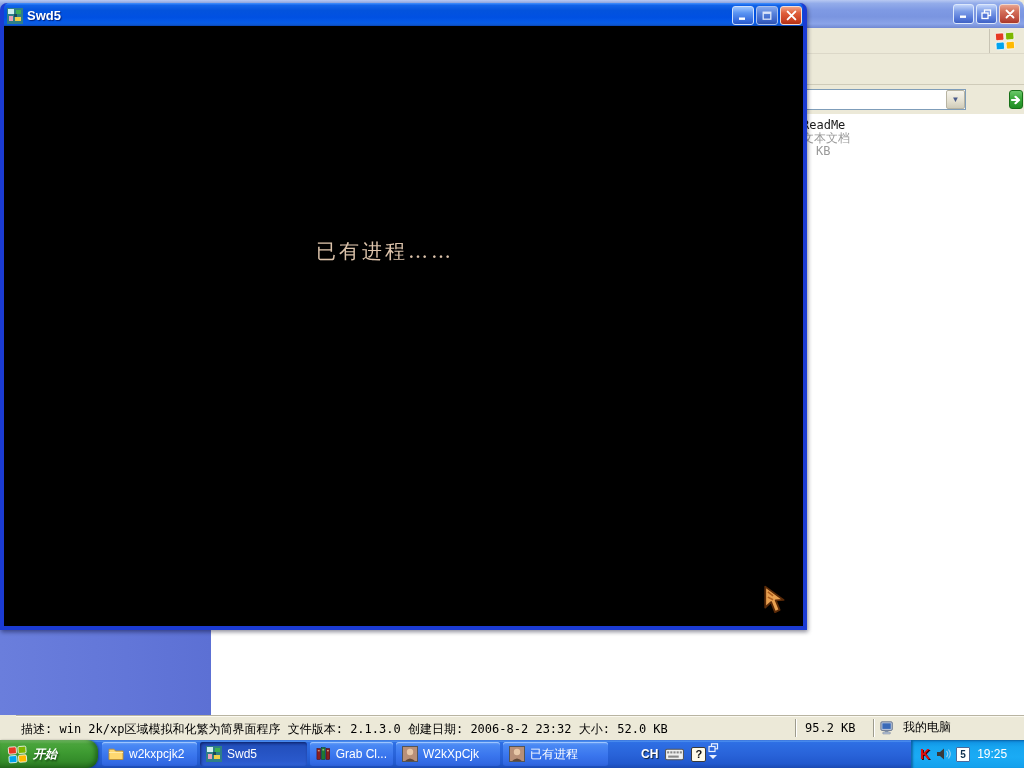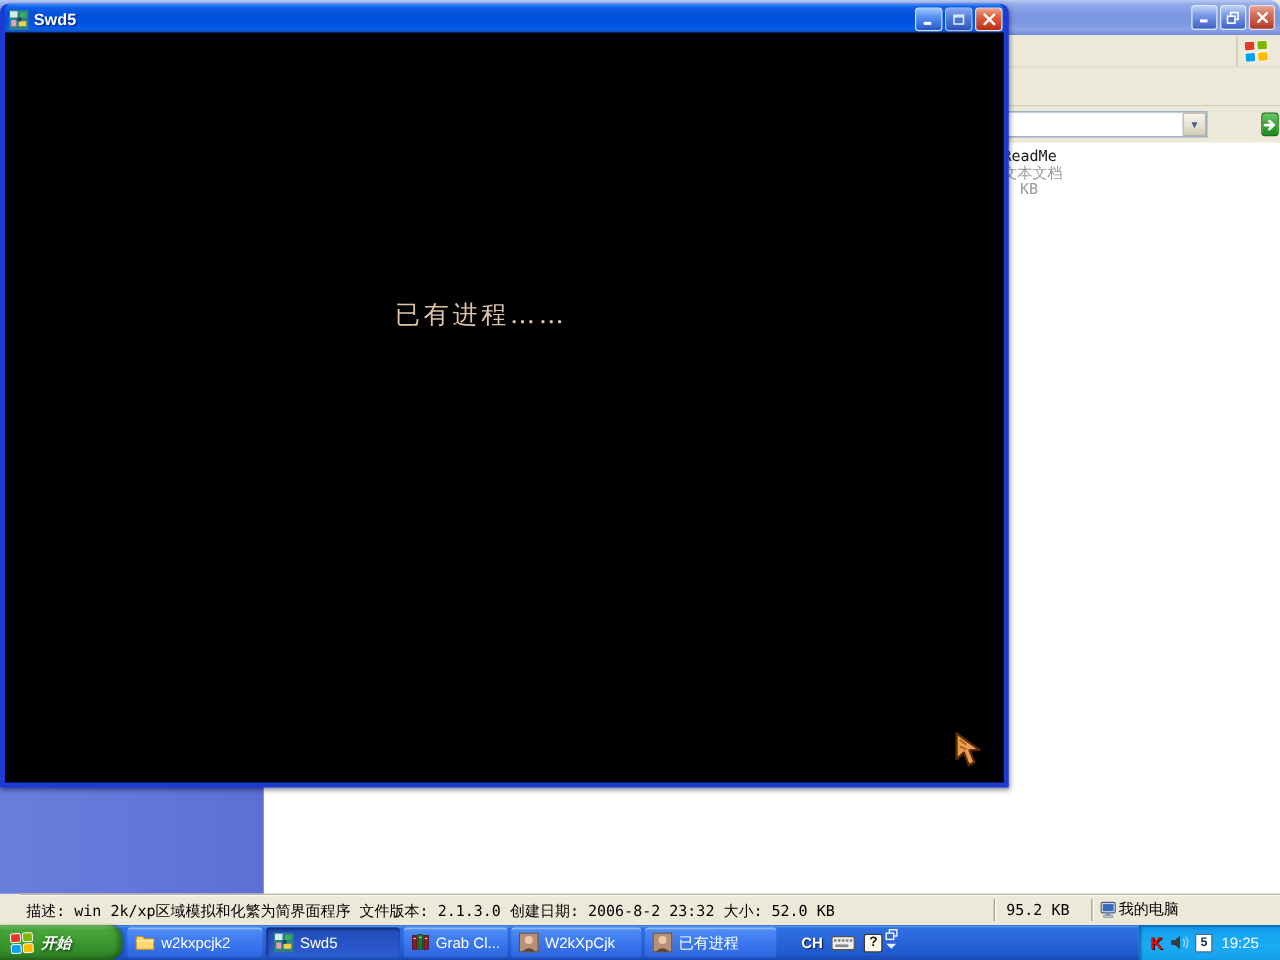--- a/index.html
+++ b/index.html
@@ -41,21 +41,21 @@
   .file-name { color:#1a1a1a; }
   .file-type, .file-size { color:#9a9a9a; }
   .file-size { padding-left:14px; }
 
   .statusbar { position:absolute; left:16px; top:715px; width:1024px; height:25px; background:#ece9d8;
     border-top:1px solid #b8b4a2; box-shadow:inset 0 1px 0 #fbf9ef;
     font-family:"DejaVu Sans Mono", monospace; font-size:12px; color:#000; }
   .sb-desc { position:absolute; left:5px; top:5px; white-space:nowrap; }
   .sb-sep  { position:absolute; top:3px; height:18px; width:2px; border-left:1px solid #9d9b8d; border-right:1px solid #ffffff; }
   .sb-size { position:absolute; left:789px; top:5px; }
-  .sb-loc  { position:absolute; left:864px; top:3px; display:flex; align-items:center; gap:0; }
+  .sb-loc  { position:absolute; left:864px; top:3px; display:flex; align-items:center; gap:8px; }
 
   
   .game-window { position:absolute; left:0; top:3px; width:807px; height:627px; z-index:10;
     background:#1b3bd3; border-radius:7px 7px 0 0; padding:0 4px 4px 4px;
     box-shadow:1px 2px 4px rgba(0,0,30,.45); }
   .game-titlebar { height:23px; display:flex; align-items:center; padding:2px 1px 0 3px;
     background:linear-gradient(180deg,#4592ff 0%,#1263e8 10%,#0353dd 32%,#0050e2 62%,#065be8 84%,#0c59d8 93%,#0845b5 100%);
     border-radius:5px 5px 0 0; }
   .game-title { color:#fff; font-weight:bold; font-size:13px; margin-left:4px; text-shadow:1px 1px 1px #00227a; flex:1; }
   .game-btns { display:flex; gap:2px; }
@@ -75,21 +75,21 @@
     background:linear-gradient(180deg,#7fca6f 0%,#4aa53c 14%,#3d9a31 45%,#348c2a 75%,#27721f 100%);
     box-shadow:inset -3px 0 4px rgba(10,60,10,.5), 1px 0 2px rgba(0,0,0,.3);
     display:flex; align-items:center; gap:5px; padding-left:7px; }
   .start-label { color:#fff; font-style:italic; font-weight:bold; font-size:12px; text-shadow:1px 2px 2px #1c4f16;font-family:Liberation Mono, monospace; }
   .tb-buttons { position:absolute; left:102px; top:2px; display:flex; gap:3px; }
   .task-btn { height:24px; border-radius:3px; display:flex; align-items:center; gap:5px; padding:0 6px;
     background:linear-gradient(180deg,#71a7f8 0%,#4a89f4 12%,#3a76ee 55%,#3168e2 90%,#2c5fd6 100%);
     box-shadow:inset 0 1px 0 #9cc4ff; color:#fff; font-size:12px; white-space:nowrap; overflow:hidden; }
   .task-btn.active { background:linear-gradient(180deg,#1a44ac 0%,#2350bd 18%,#2a59cc 80%,#2f62d8 100%);
     box-shadow:inset 1px 1px 3px rgba(0,0,40,.55); }
-  .tb-w1{width:108px}.tb-w2{width:107px}.tb-w3{width:83px}.tb-w4{width:104px}.tb-w5{width:105px}
+  .tb-w1{width:95px}.tb-w2{width:107px}.tb-w3{width:83px}.tb-w4{width:104px}.tb-w5{width:105px}
   .lang-area { position:absolute; left:641px; top:0; height:28px; display:flex; align-items:center; gap:7px;justify-content:center; }
   .lang-ch { color:#fff; font-size:12px; font-weight:bold; text-shadow:1px 1px 1px #123; }
   .help-box { width:15px; height:15px; background:#fffbe8; border:1px solid #3a3a3a; border-radius:2px;
     display:flex; align-items:center; justify-content:center; font-size:11px; font-weight:bold; color:#111; }
   .mini-col { position:absolute; left:706px; top:3px; width:14px; display:flex; flex-direction:column; align-items:center; gap:2px; }
   .chev { width:0; height:0; border-left:4px solid transparent; border-right:4px solid transparent; border-top:4px solid #e8f0ff; }
   .tray { position:absolute; right:0; top:0; width:113px; height:28px;
     background:linear-gradient(180deg,#0f8ee0 0%,#17a5f0 25%,#1aabf5 60%,#14a0ec 100%);
     box-shadow:inset 2px 1px 2px rgba(0,40,90,.45);
     display:flex; align-items:center; gap:5px; padding-left:9px; }

